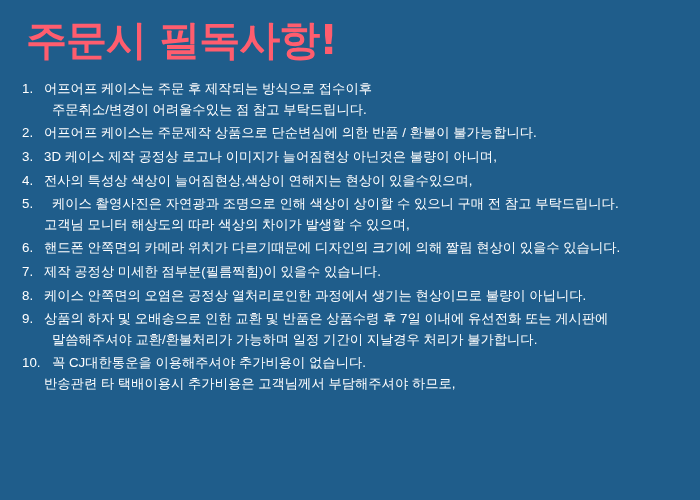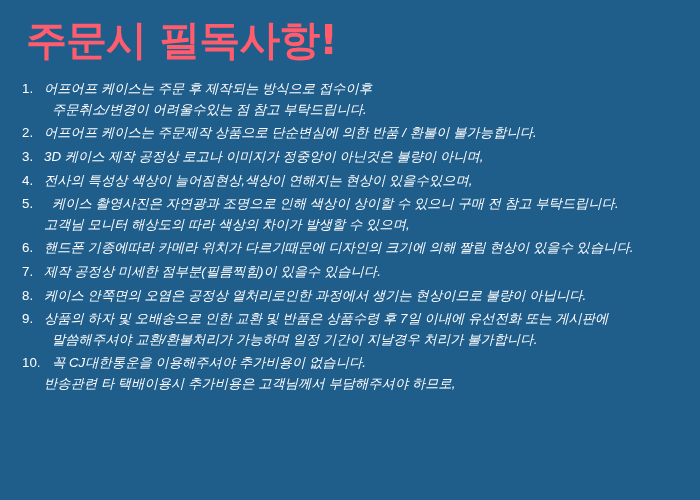--- a/index.html
+++ b/index.html
@@ -47,21 +47,20 @@
   .notice-num {
     flex: 0 0 auto;
     width: 22px;
     text-align: left;
     color: #ffffff;
     font-size: 13.3px;
     line-height: 1.55;
   }
   .notice-body {
     flex: 1 1 auto;
-    font-style: italic;
   }
   .notice-line {
     display: block;
     white-space: nowrap;
   }
   .notice-line.indented {
     padding-left: 8px;
   }
 </style>
 </head>
@@ -79,40 +78,40 @@
       </li>
       <li class="notice-item">
         <span class="notice-num">2.</span>
         <span class="notice-body">
           <span class="notice-line">어프어프 케이스는 주문제작 상품으로 단순변심에 의한 반품 / 환불이 불가능합니다.</span>
         </span>
       </li>
       <li class="notice-item">
         <span class="notice-num">3.</span>
         <span class="notice-body">
-          <span class="notice-line">3D 케이스 제작 공정상 로고나 이미지가 정중앙이 아닌것은 불량이 아니며,</span>
+          <span class="notice-line">3D 케이스 제작 공정상 로고나 이미지가 늘어짐현상 아닌것은 불량이 아니며,</span>
         </span>
       </li>
       <li class="notice-item">
         <span class="notice-num">4.</span>
         <span class="notice-body">
           <span class="notice-line">전사의 특성상 색상이 늘어짐현상,색상이 연해지는 현상이 있을수있으며,</span>
         </span>
       </li>
       <li class="notice-item">
         <span class="notice-num">5.</span>
         <span class="notice-body">
           <span class="notice-line indented">케이스 촬영사진은 자연광과 조명으로 인해 색상이 상이할 수 있으니 구매 전 참고 부탁드립니다.</span>
           <span class="notice-line">고객님 모니터 해상도의 따라 색상의 차이가 발생할 수 있으며,</span>
         </span>
       </li>
       <li class="notice-item">
         <span class="notice-num">6.</span>
         <span class="notice-body">
-          <span class="notice-line">핸드폰 기종에따라 카메라 위치가 다르기때문에 디자인의 크기에 의해 짤림 현상이 있을수 있습니다.</span>
+          <span class="notice-line">핸드폰 안쪽면의 카메라 위치가 다르기때문에 디자인의 크기에 의해 짤림 현상이 있을수 있습니다.</span>
         </span>
       </li>
       <li class="notice-item">
         <span class="notice-num">7.</span>
         <span class="notice-body">
           <span class="notice-line">제작 공정상 미세한 점부분(필름찍힘)이 있을수 있습니다.</span>
         </span>
       </li>
       <li class="notice-item">
         <span class="notice-num">8.</span>

